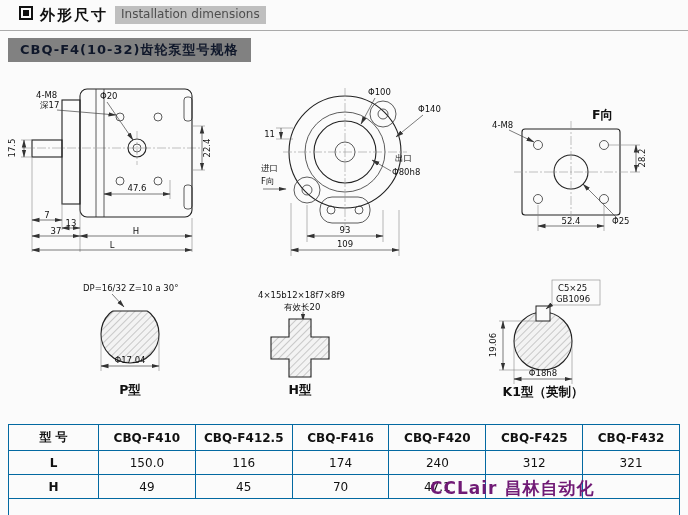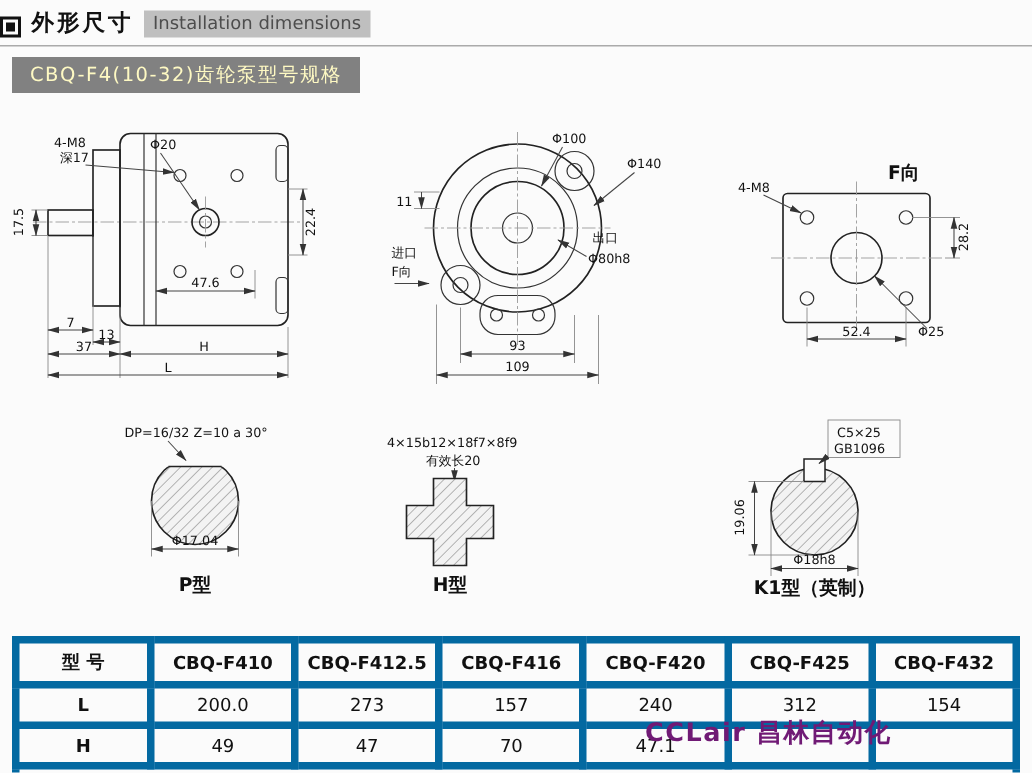--- a/index.html
+++ b/index.html
@@ -1,39 +1,39 @@
 <!DOCTYPE html>
 <html><head>
 <meta charset="utf-8">
 <style>
   *{margin:0;padding:0;box-sizing:border-box}
   html,body{width:688px;height:515px;overflow:hidden;background:#fbfbfb;
     font-family:"DejaVu Sans","Liberation Sans",sans-serif;color:#111}
   .page{position:relative;width:688px;height:515px}
-  .header{position:absolute;left:0;top:6px;display:flex;align-items:flex-end;gap:7px}
+  .header{position:absolute;left:19px;top:6px;display:flex;align-items:flex-start;gap:7px}
   .hdr-icon{width:14px;height:14px;border:2px solid #111;display:inline-block;position:relative}
   .hdr-icon::after{content:"";position:absolute;left:2px;top:2px;right:2px;bottom:2px;background:#111}
   .hdr-cn{font-size:15px;font-weight:bold;letter-spacing:2px}
   .hdr-en{font-size:12px;color:#4d4d4d;background:#bfbfbf;padding:1px 6px 3px}
   .hrule{position:absolute;left:0;top:30px;width:688px;border-top:1px solid #aaa}
-  .badge{position:absolute;left:8px;top:38px;background:#818181;color:#fef9c3;
-    font-size:13px;font-weight:normal;padding:3px 12px;letter-spacing:1px}
+  .badge{position:absolute;left:8px;top:38px;background:#818181;color:#0f172a;
+    font-size:13px;font-weight:bold;padding:3px 12px;letter-spacing:1px}
   svg.drawings{position:absolute;left:0;top:0;pointer-events:none}
   svg text{font-family:"DejaVu Sans","Liberation Sans",sans-serif}
   .dt{font-size:8.5px;fill:#111;stroke:none}
   .dtb{font-size:12.5px;font-weight:bold;fill:#111;stroke:none}
   .oL{stroke:#222;stroke-width:1.1;fill:none}
   .oT{stroke:#333;stroke-width:0.8;fill:none}
   .oH{stroke:#222;stroke-width:1.1}
   .cL{stroke:#999;stroke-width:0.6;fill:none;stroke-dasharray:9 2 2 2}
   .dim{stroke:#444;stroke-width:0.7;fill:none}
   .ext{stroke:#888;stroke-width:0.6;fill:none}
   .dim-table{position:absolute;left:8px;top:424px;width:672px;border-collapse:collapse;
     table-layout:fixed;font-size:12px;background:#fbfbfb}
-  .dim-table th,.dim-table td{border:5px solid #0369a1;text-align:center;padding:4px 0;height:24px}
+  .dim-table th,.dim-table td{border:1px solid #0369a1;text-align:center;padding:4px 0;height:24px}
   .dim-table th{font-weight:bold}
   .c0{width:90px}
   .watermark{position:absolute;left:430px;top:477px;font-size:17px;font-weight:bold;
     color:#701a75;letter-spacing:1px;z-index:5;white-space:nowrap}
 </style>
 </head>
 <body>
 
 <div class="page">
 
@@ -239,31 +239,31 @@
         <th>型 号</th>
         <th>CBQ-F410</th>
         <th>CBQ-F412.5</th>
         <th>CBQ-F416</th>
         <th>CBQ-F420</th>
         <th>CBQ-F425</th>
         <th>CBQ-F432</th>
       </tr>
       <tr>
         <th>L</th>
-        <td>200.0</td>
-        <td>273</td>
-        <td>157</td>
+        <td>150.0</td>
+        <td>116</td>
+        <td>174</td>
         <td>240</td>
         <td>312</td>
-        <td>154</td>
+        <td>321</td>
       </tr>
       <tr>
         <th>H</th>
         <td>49</td>
-        <td>47</td>
+        <td>45</td>
         <td>70</td>
         <td>47.1</td>
         <td></td>
         <td></td>
       </tr>
       <tr>
         <td colspan="7"></td>
       </tr>
     </tbody>
   </table>

